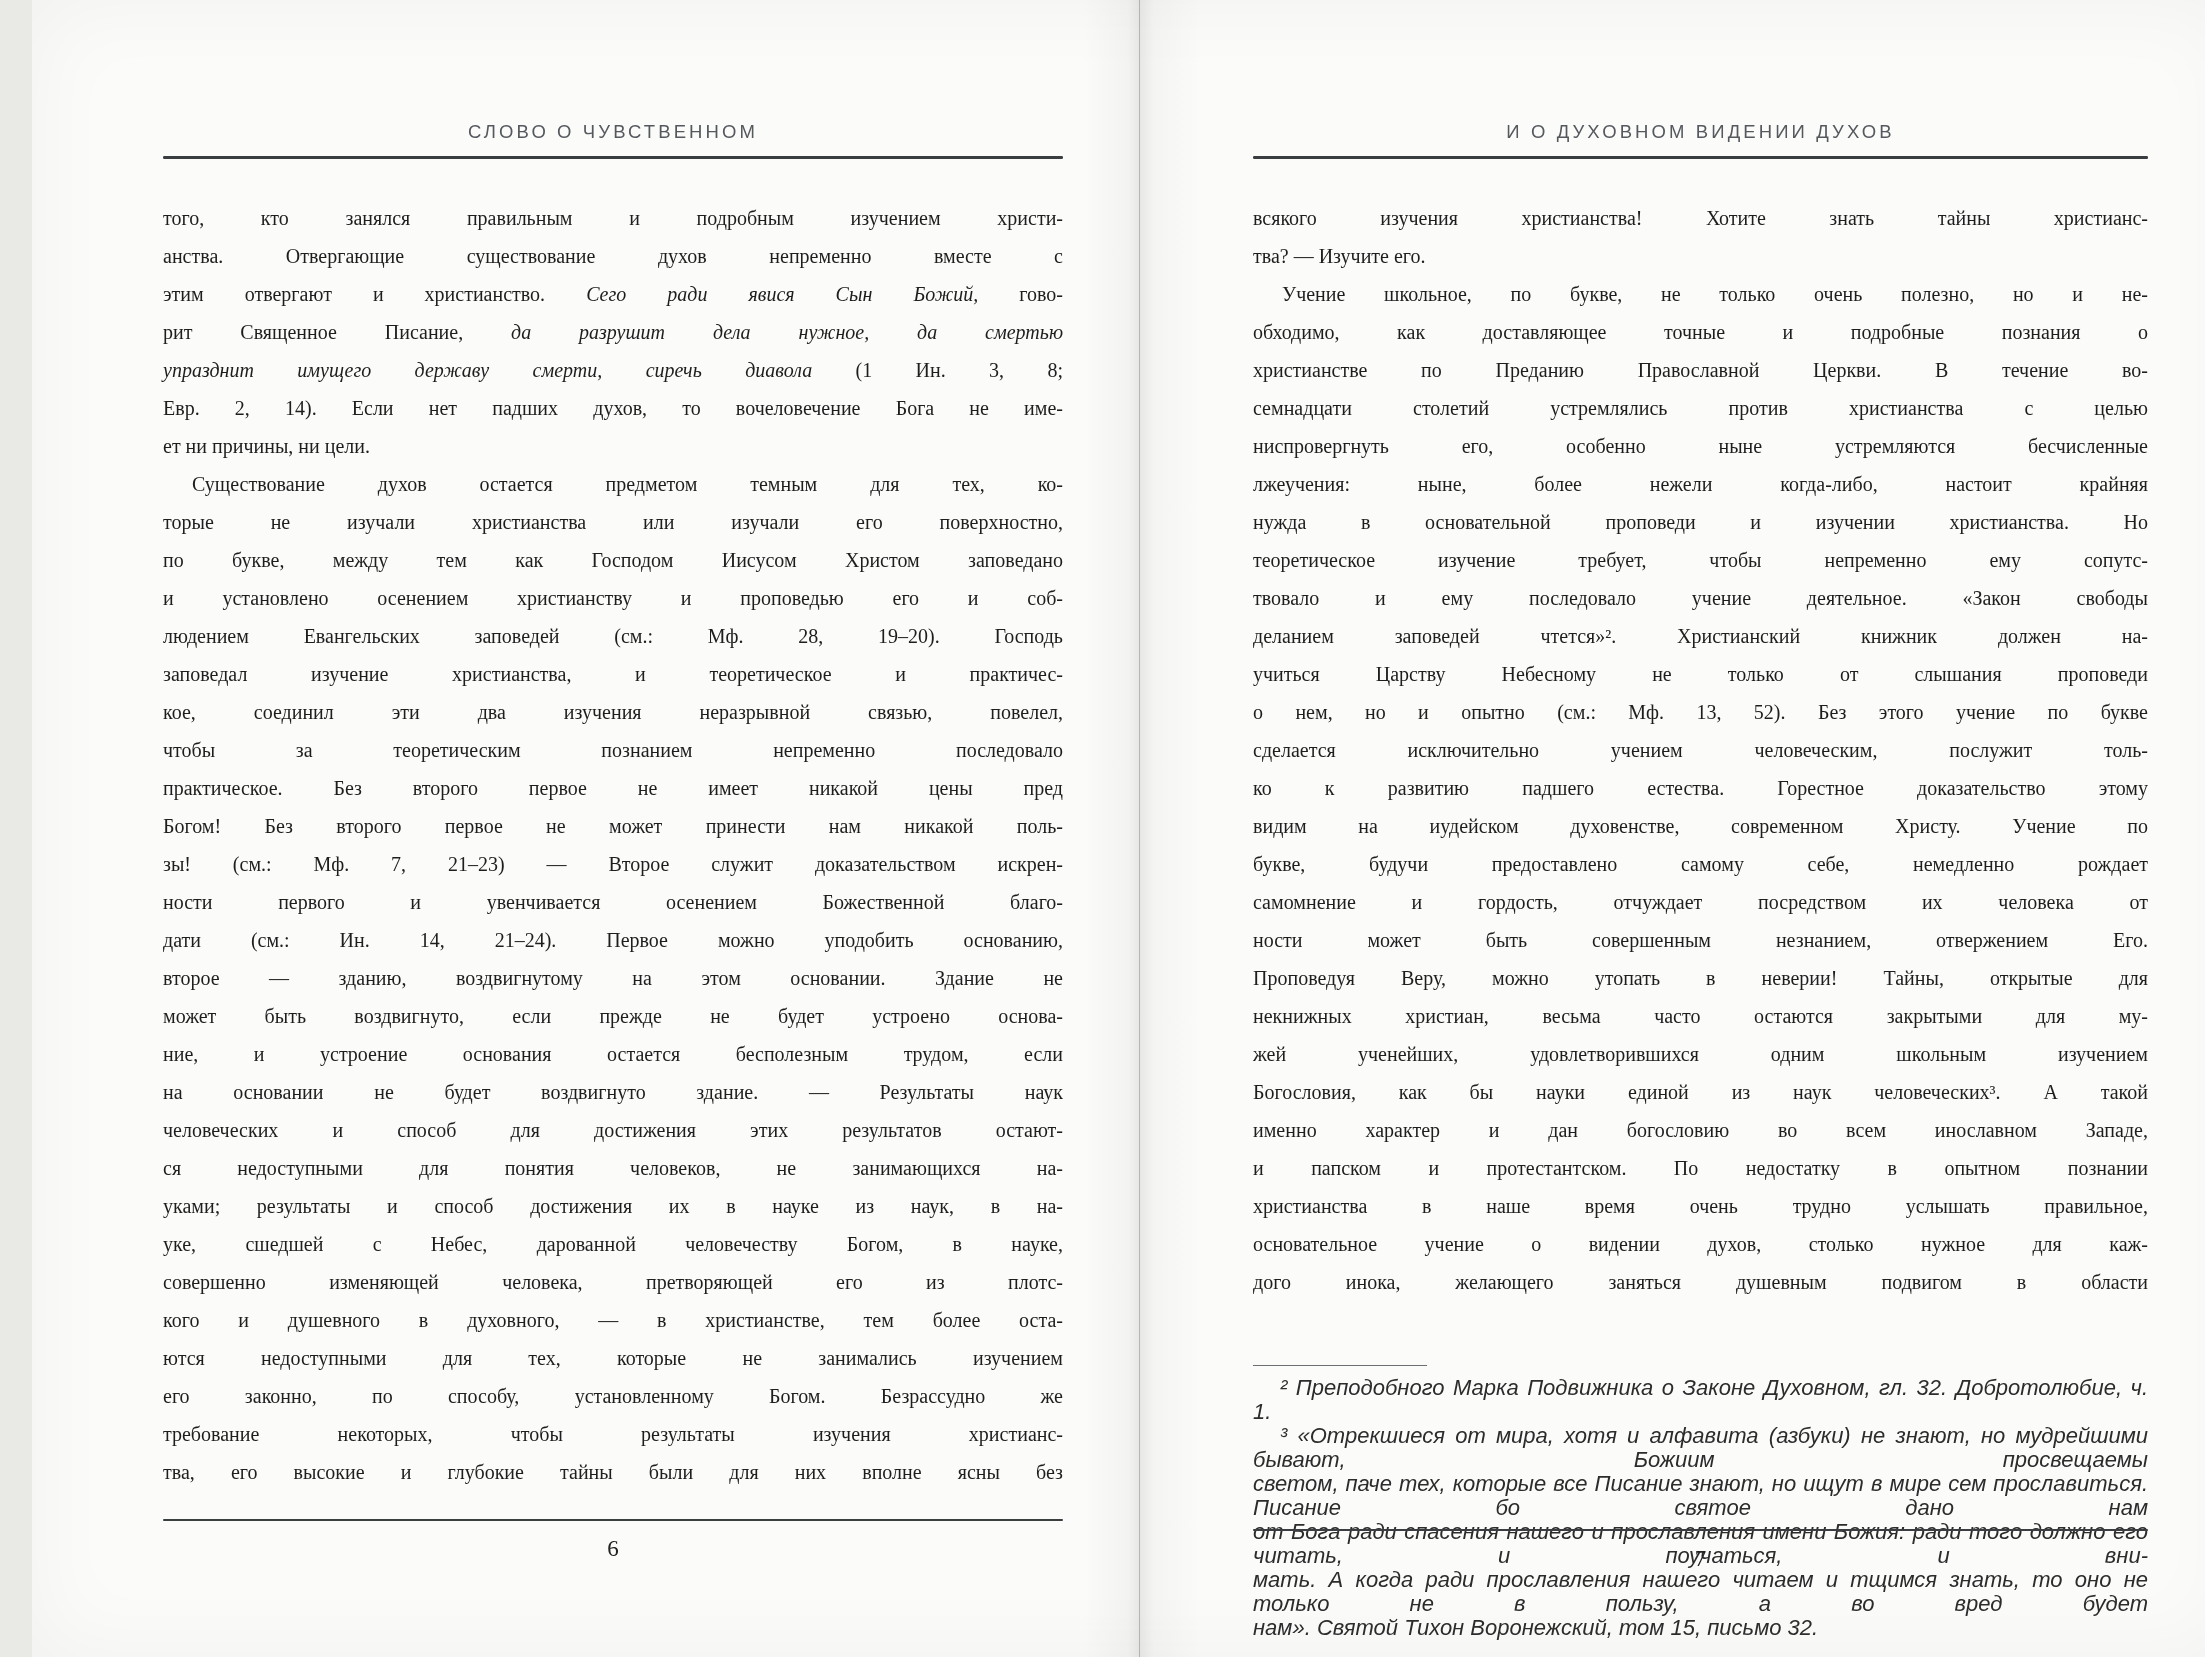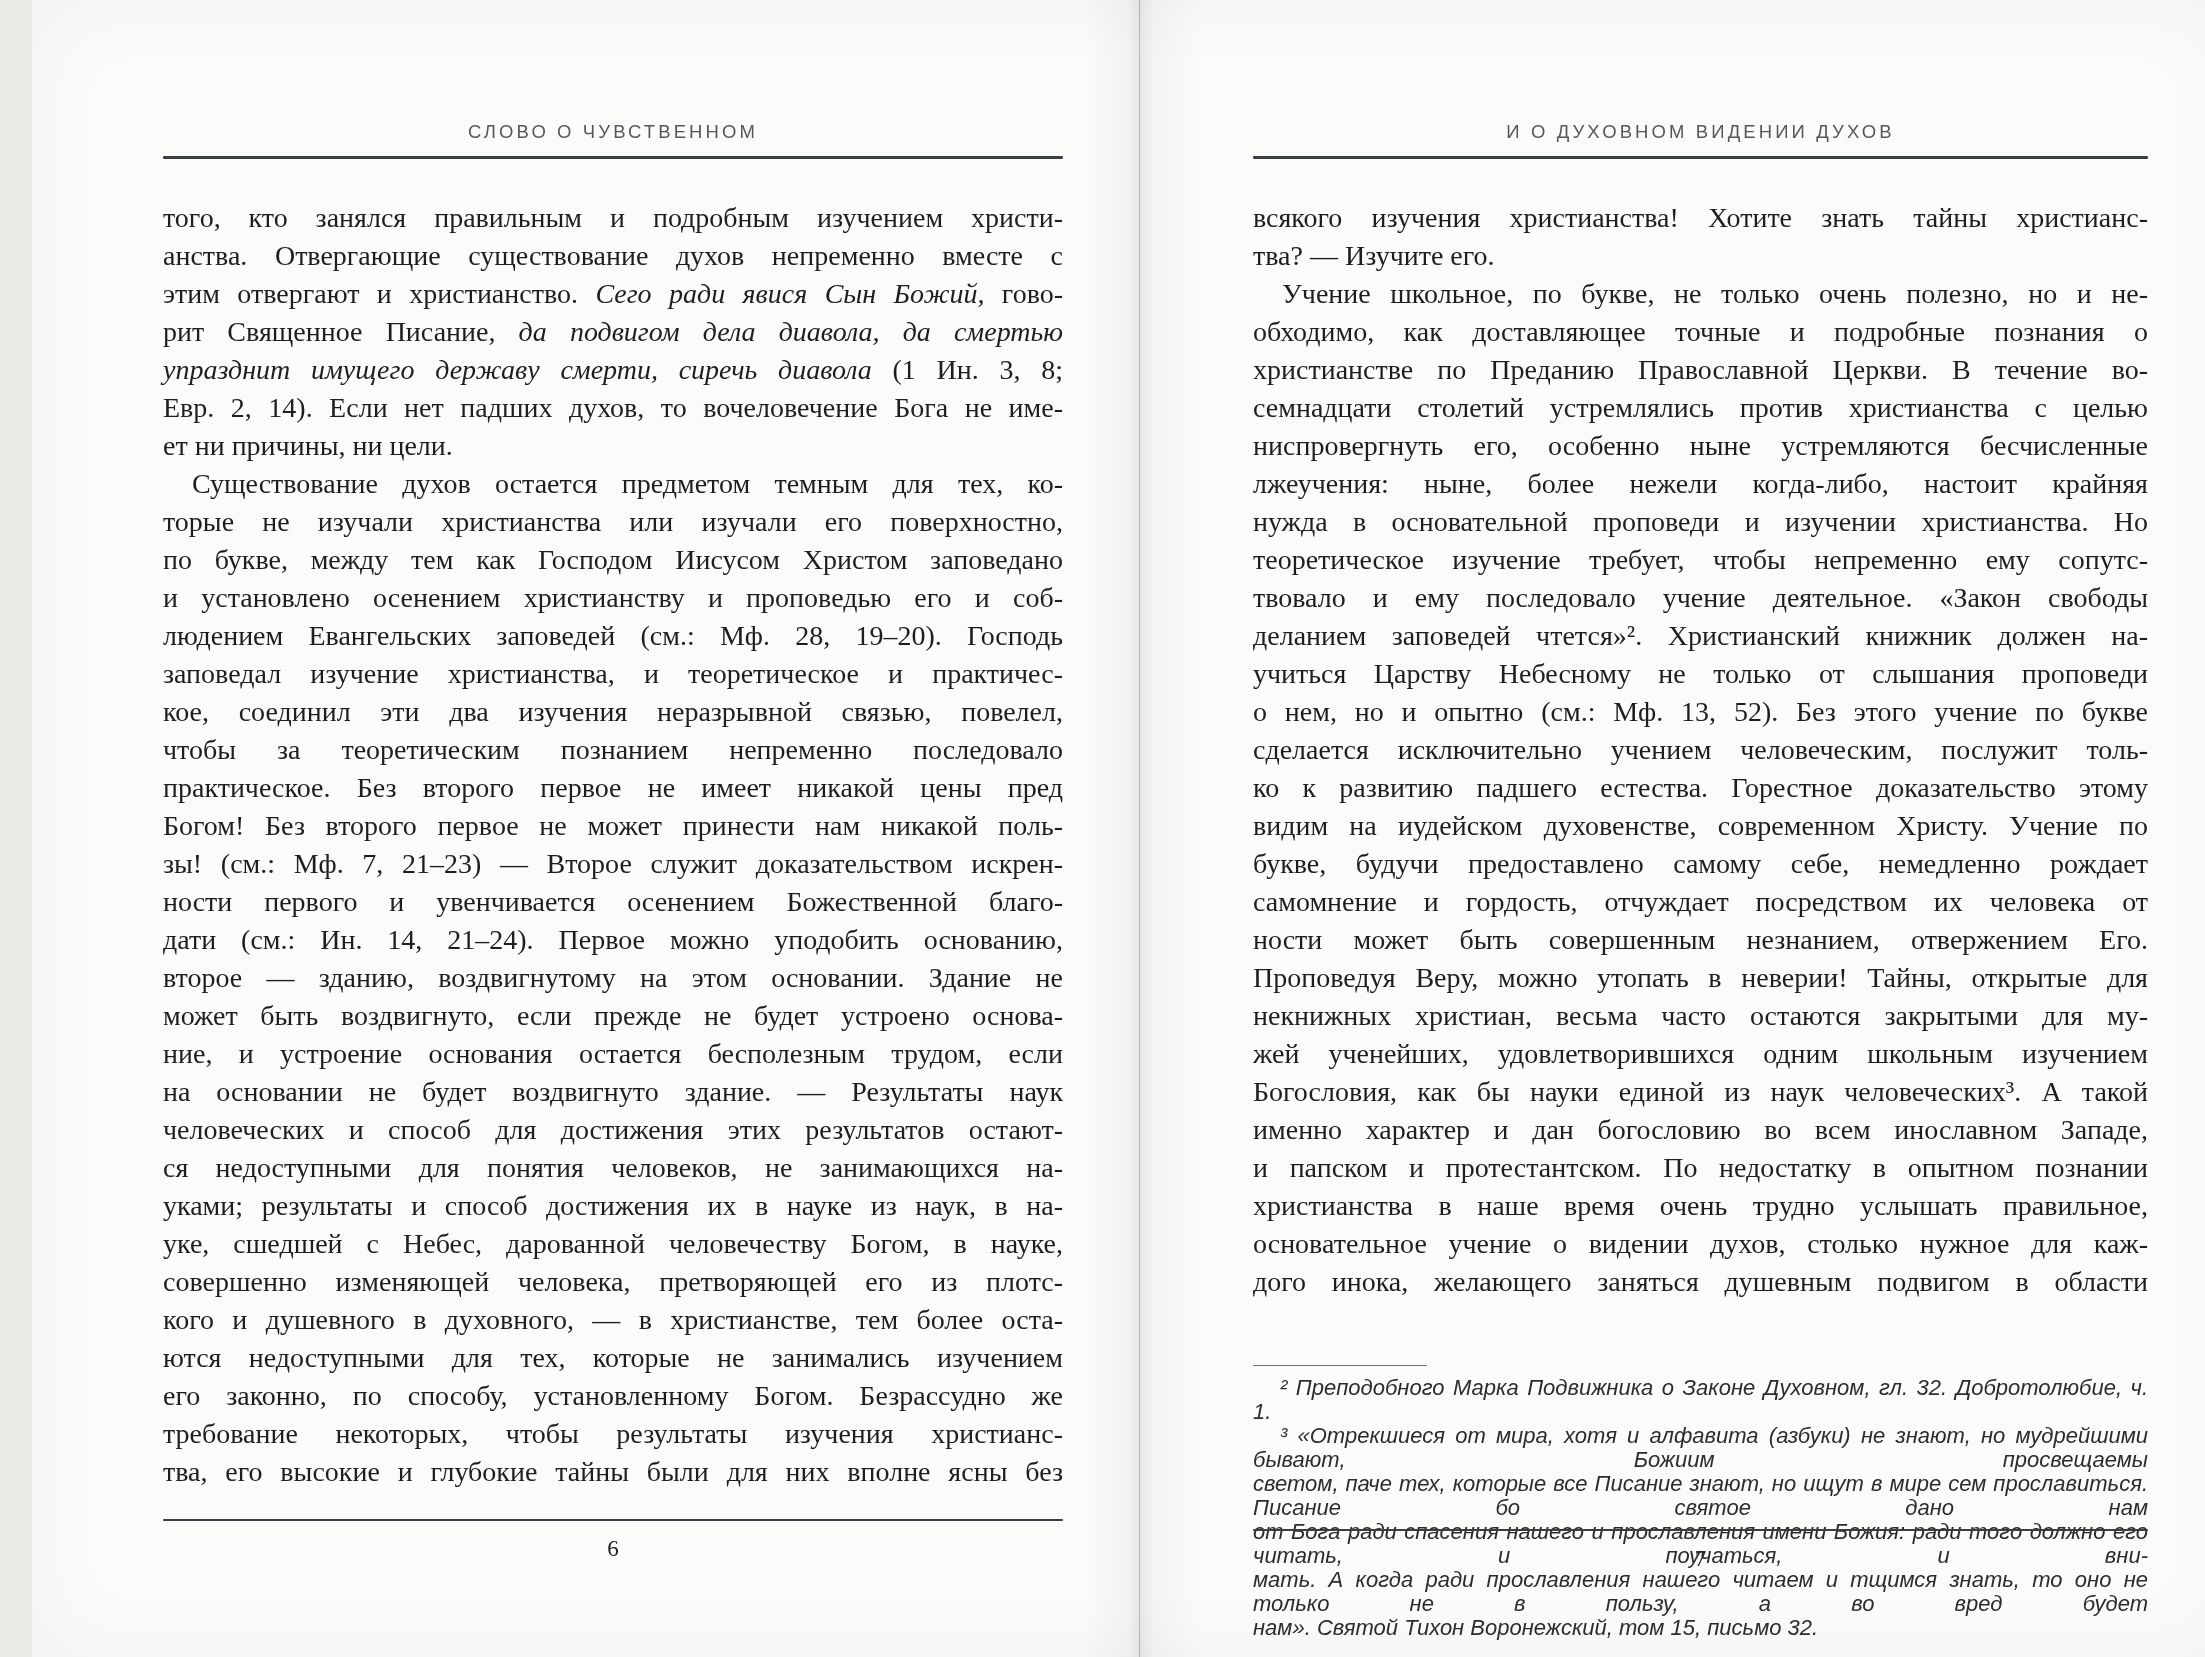--- a/index.html
+++ b/index.html
@@ -26,21 +26,21 @@
     font-size:18.5px; font-weight:400; letter-spacing:3.1px;
     color:var(--heading,#55595e);
   }
   .head-rule {
     position:absolute; top:156px; left:0; width:100%; height:2.6px;
     background:var(--rule,#3b3e41); border-radius:1.3px;
   }
 
   .text-block {
     position:absolute; top:199px; left:0; width:100%;
-    font-size:28px; line-height:38px;
+    font-size:20px; line-height:38px;
     color:var(--text,#1e1e1e);
   }
   .line { text-align:justify; }
   .line.just { text-align-last:justify; }
   .line.end  { text-align-last:left; }
   .line.indent { text-indent:29px; }
   .line i { font-style:italic; }
 
   .footnote-rule {
     position:absolute; top:1365px; left:0; width:174px; height:1.3px;
@@ -89,21 +89,21 @@
 
 <div class="scan">
 
   <section class="page page-left">
     <div class="running-head">СЛОВО О ЧУВСТВЕННОМ</div>
     <div class="head-rule"></div>
     <div class="text-block">
         <div class="line just">того, кто занялся правильным и подробным изучением христи-</div>
         <div class="line just">анства. Отвергающие существование духов непременно вместе с</div>
         <div class="line just">этим отвергают и христианство. <i>Сего ради явися Сын Божий,</i> гово-</div>
-        <div class="line just">рит Священное Писание, <i>да подвигом дела диавола, да смертью</i></div>
+        <div class="line just">рит Священное Писание, <i>да разрушит дела нужное, да смертью</i></div>
         <div class="line just"><i>упразднит имущего державу смерти, сиречь диавола</i> (1 Ин. 3, 8;</div>
         <div class="line just">Евр. 2, 14). Если нет падших духов, то вочеловечение Бога не име-</div>
         <div class="line end">ет ни причины, ни цели.</div>
         <div class="line just indent">Существование духов остается предметом темным для тех, ко-</div>
         <div class="line just">торые не изучали христианства или изучали его поверхностно,</div>
         <div class="line just">по букве, между тем как Господом Иисусом Христом заповедано</div>
         <div class="line just">и установлено осенением христианству и проповедью его и соб-</div>
         <div class="line just">людением Евангельских заповедей (см.: Мф. 28, 19–20). Господь</div>
         <div class="line just">заповедал изучение христианства, и теоретическое и практичес-</div>
         <div class="line just">кое, соединил эти два изучения неразрывной связью, повелел,</div>

